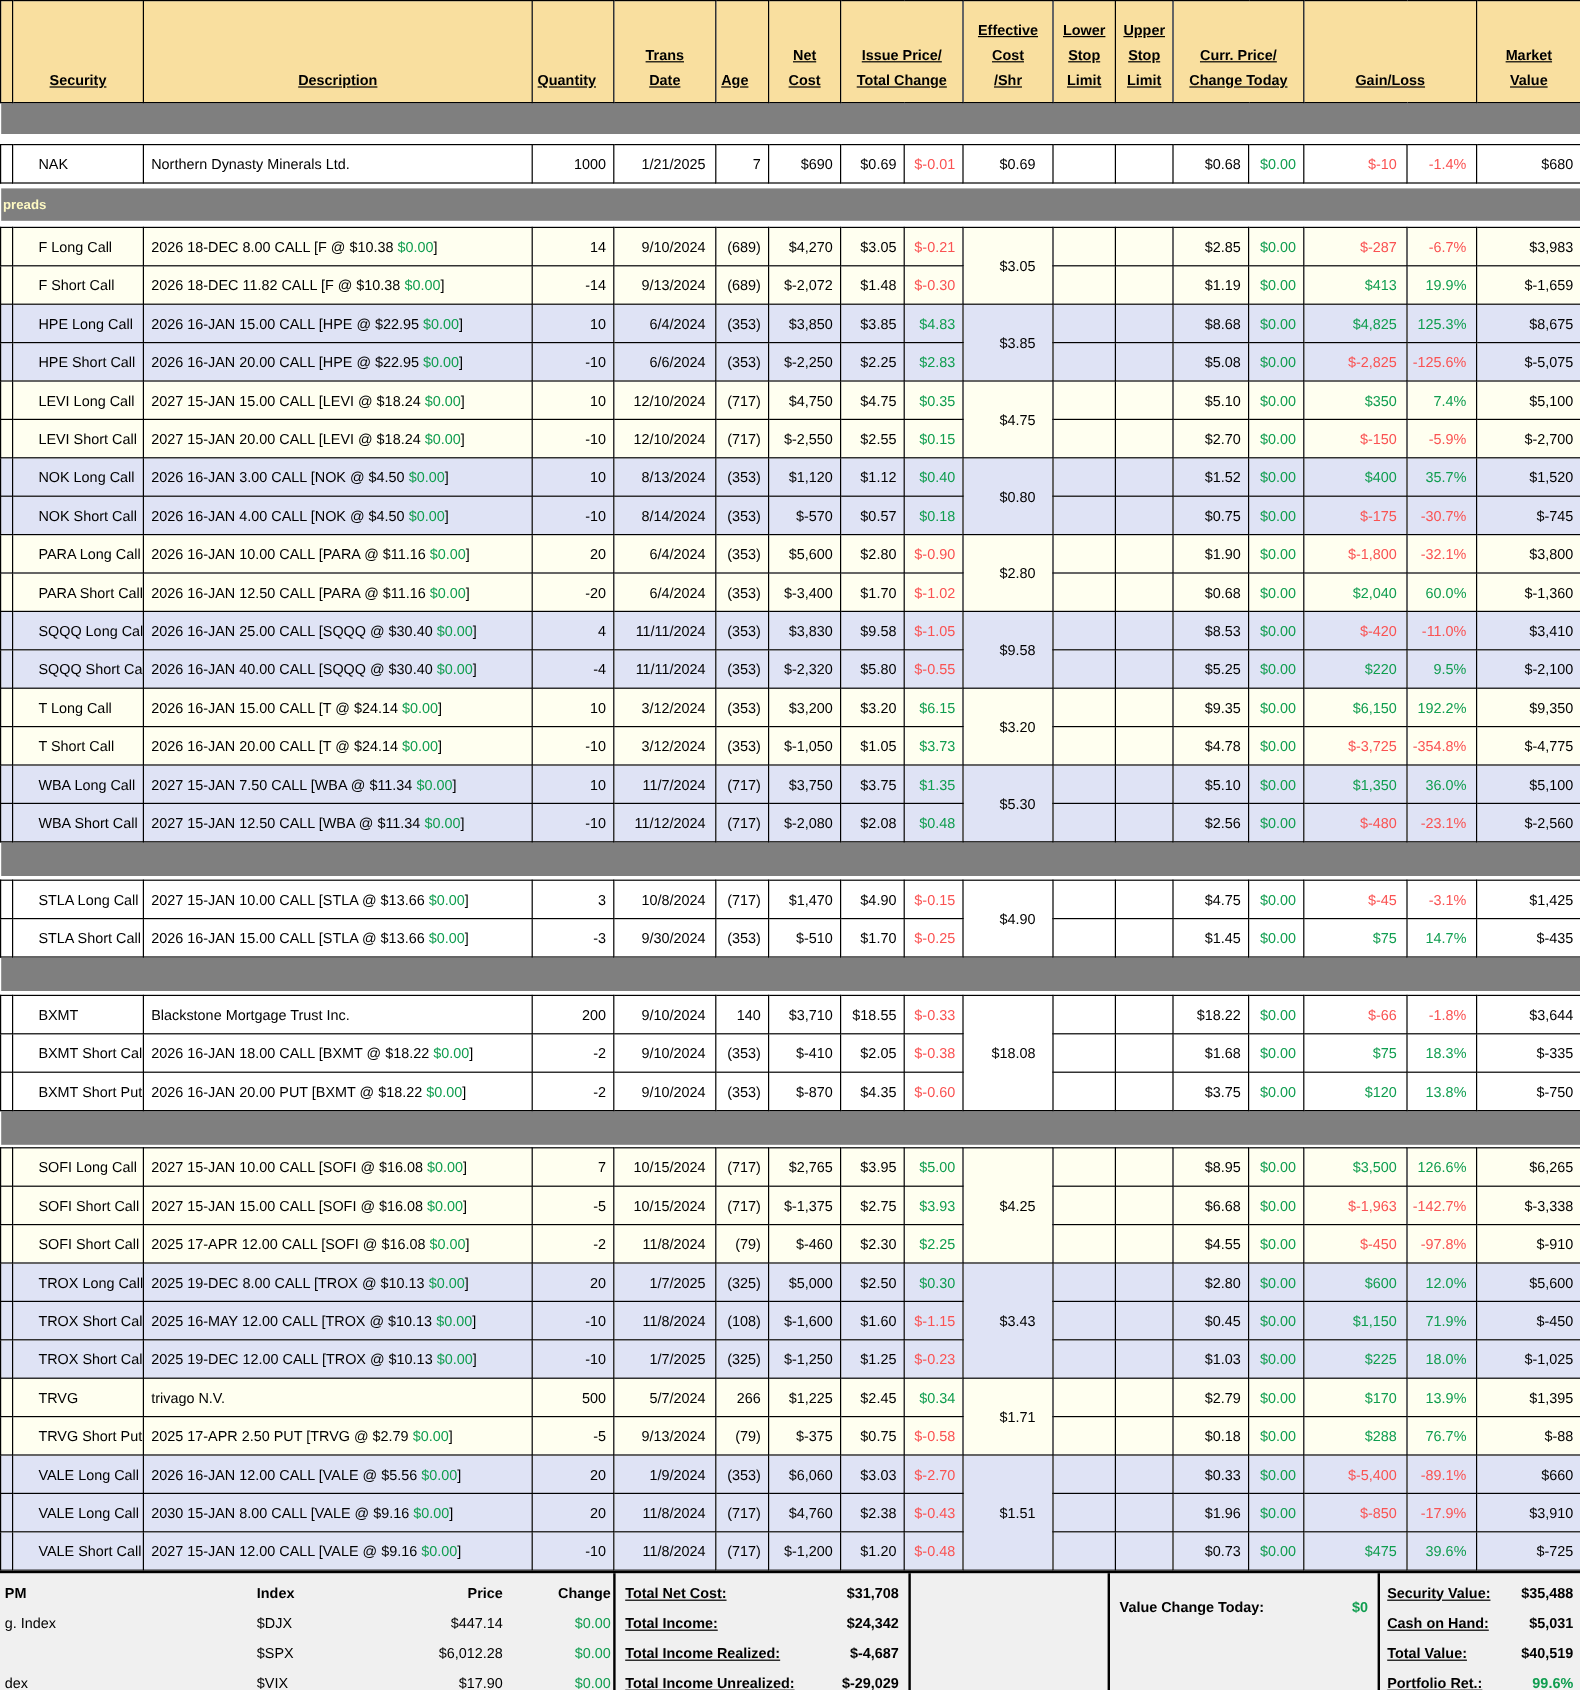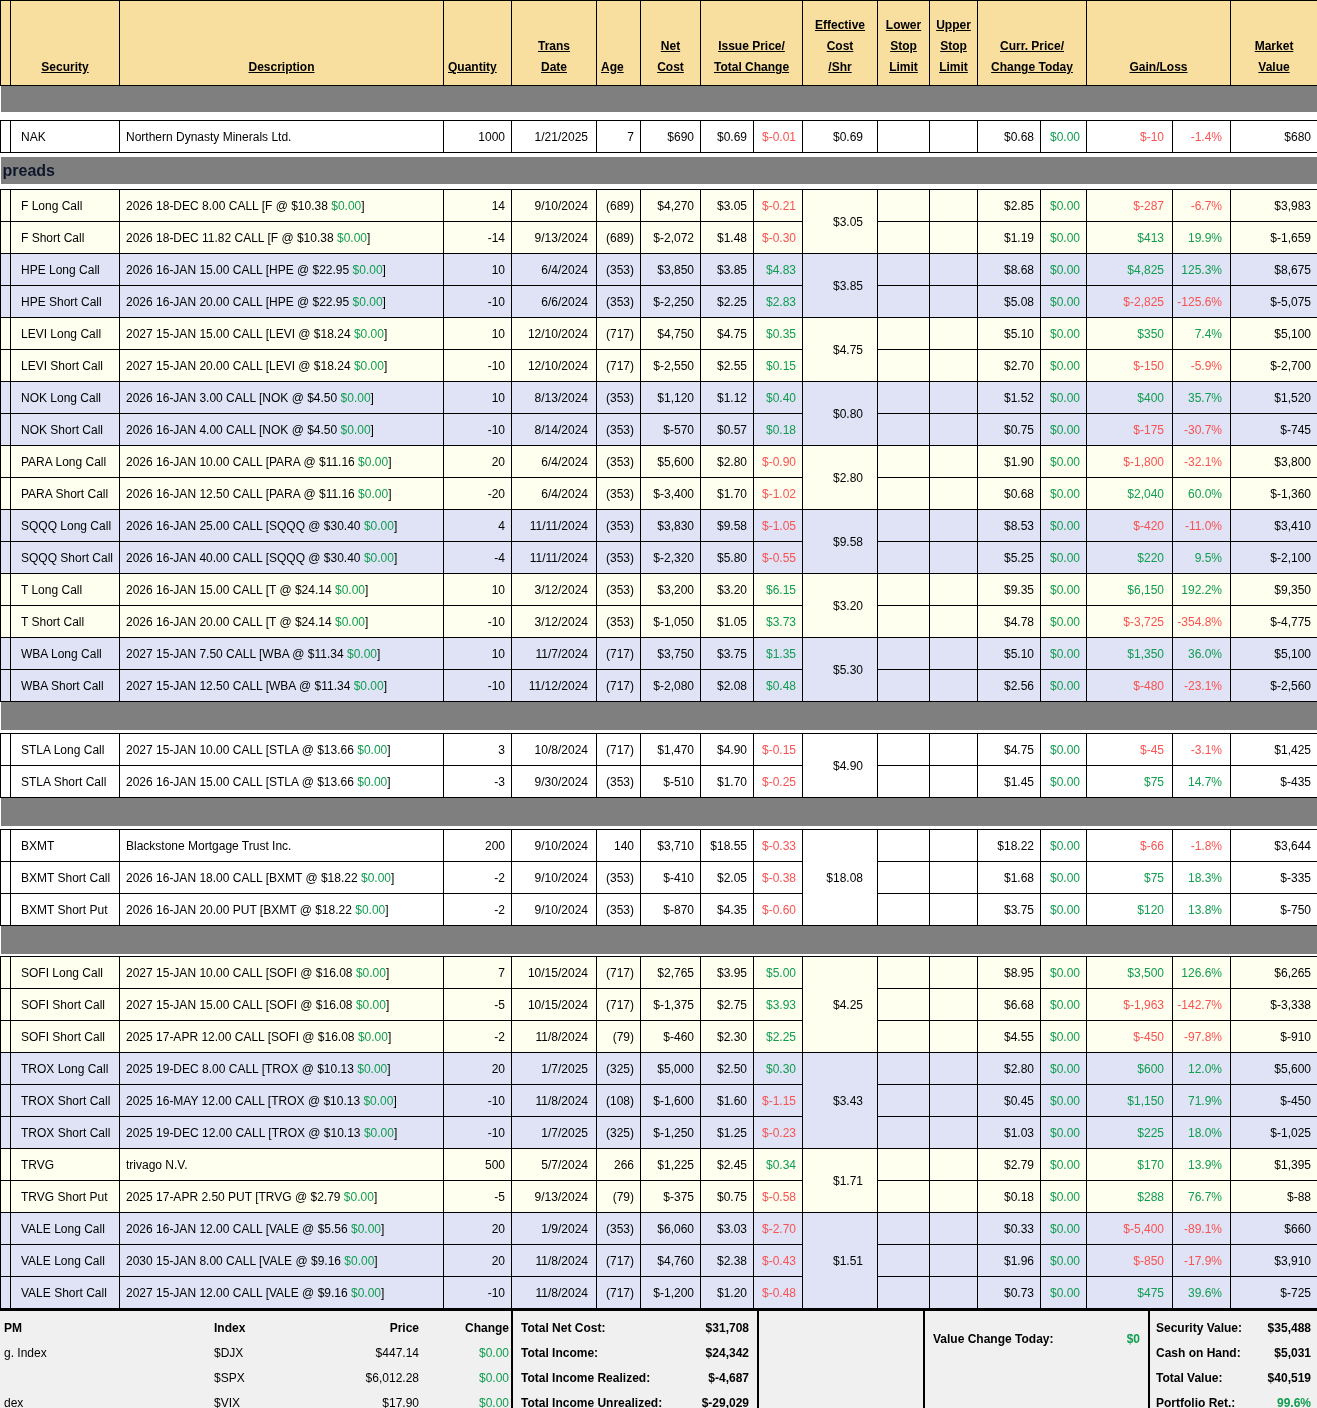--- a/index.html
+++ b/index.html
@@ -3,46 +3,46 @@
 <meta charset="utf-8">
 <style>
   html,body{margin:0;padding:0;background:#fff;}
   body{width:1317px;font-family:"Liberation Sans",sans-serif;color:#000;}
   table.sheet{border-collapse:collapse;table-layout:fixed;width:1317px;font-size:12px;}
   .sheet th,.sheet td{border:1px solid #000;overflow:hidden;white-space:nowrap;padding:0;}
   .sheet thead th{background:var(--hdr);height:77px;vertical-align:bottom;font-weight:bold;
     padding:0 4px 7px 4px;text-align:center;}
   .sheet thead th span{display:block;text-decoration:underline;line-height:1.75;}
   .sheet thead th.alr{text-align:right;padding-right:18px;margin-top:41px;}
-  tr.band td{border:none;background:var(--band);color:#0f172a;font-weight:bold;
-    padding-left:2px;font-size:16px;}
+  tr.band td{border:none;background:var(--band);color:#fef9c3;font-weight:bold;
+    padding-left:2px;font-size:11px;}
   tr.gapr td{border:none;background:#fff;}
   tr.r td{height:31px;vertical-align:middle;}
   tr.ivory td{background:#FFFFF0;}
   tr.lav td{background:#DFE3F5;}
   tr.white td{background:#FFFFFF;}
-  td.tl{text-align:left;padding-left:10px;}
+  td.tl{text-align:left;padding-left:21px;}
   td.desc{text-align:left;padding-left:6px;}
   td.tr{text-align:right;padding-right:6px;}
   td.tr8{text-align:right;padding-right:8px;}
   td.eff{text-align:right;padding-right:14px;vertical-align:top;line-height:30px;}
   .pos{color:var(--green);}
   .neg{color:var(--red);}
   
   .footer{box-sizing:border-box;width:1317px;height:104px;background:#F0F0F0;
     border-top:2px solid #000;display:grid;grid-template-columns:511px 248px 164px 227px 167px;
     font-size:12px;}
   .f-left{display:grid;grid-template-columns:210px 90px 115px 90px;grid-auto-rows:25px;
     align-items:center;padding-top:4px;padding-left:4px;}
   .f-left .b{font-weight:bold;}
   .f-left .pr{text-align:right;}
   .f-totals{border-left:2px solid #000;border-right:2px solid #000;padding:4px 8px 0 8px;
     display:grid;grid-auto-rows:25px;align-items:center;}
   .f-totals .row,.f-right .row{display:flex;justify-content:space-between;align-items:center;}
-  .lbl{font-weight:bold;}
+  .lbl{font-weight:bold;text-decoration:underline;}
   .val{font-weight:bold;}
   .f-spacer{}
   .f-vc{border-left:2px solid #000;border-right:2px solid #000;padding:4px 8px 0 8px;}
   .f-vc .row{display:flex;justify-content:space-between;align-items:center;height:25px;margin-top:11px;}
   .f-vc .vlabel{font-weight:bold;}
   .f-vc .vval{font-weight:bold;color:var(--green);}
   .f-right{padding:4px 6px 0 6px;display:grid;grid-auto-rows:25px;align-items:center;}
   .green{color:var(--green);}
 </style>
 </head>

